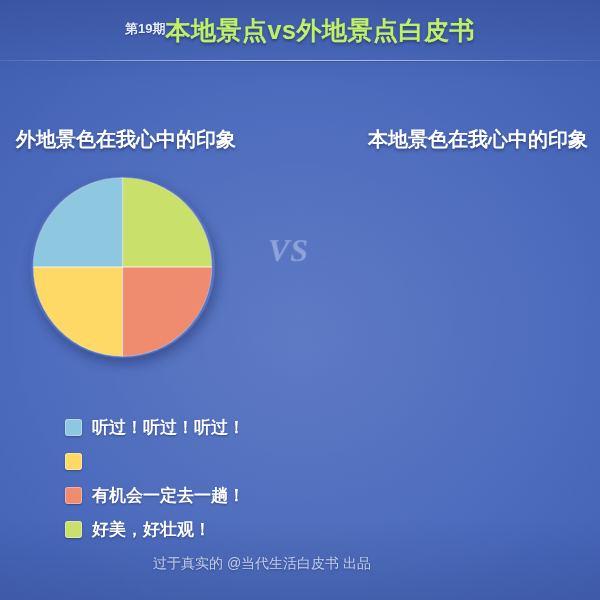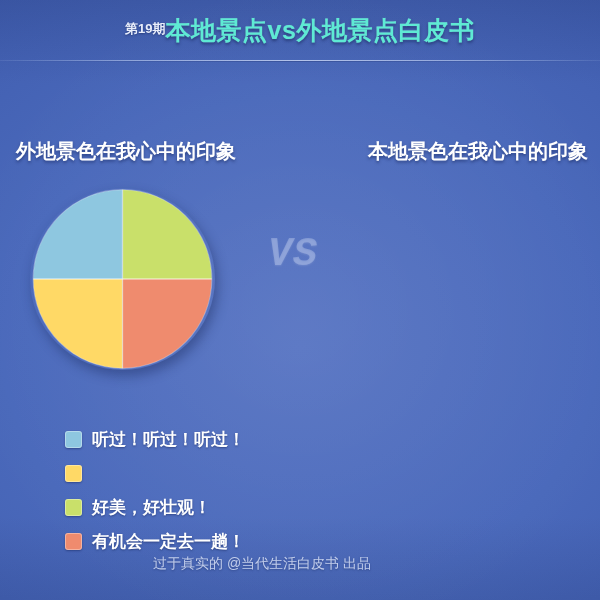--- a/index.html
+++ b/index.html
@@ -29,41 +29,41 @@
     position:absolute; left:0; top:0; width:600px; height:60px;
     display:flex; align-items:center; justify-content:center;
   }
   #issue-label {
     font-size:13px; font-weight:bold; color:#e9eefb;
     letter-spacing:0px;
     text-shadow: 0 1px 2px rgba(20,36,90,0.55);
     padding-bottom:2px;
   }
   #main-title {
-    font-size:25px; font-weight:bold; color:#5eead4;
+    font-size:25px; font-weight:bold; color:#bef264;
     letter-spacing:0.5px;
     text-shadow: 0 2px 3px rgba(18,32,84,0.55), 0 0 1px rgba(255,255,255,0.3);
     white-space:nowrap;
   }
   #header-divider {
     position:absolute; left:0; top:60px; width:600px; height:1px;
     background: linear-gradient(90deg,
       rgba(190,208,245,0.10) 0%,
       rgba(205,220,250,0.55) 22%,
       rgba(222,232,255,0.72) 50%,
       rgba(205,220,250,0.55) 78%,
       rgba(190,208,245,0.10) 100%);
   }
   #header-divider-shadow {
     position:absolute; left:0; top:61px; width:600px; height:1px;
     background: linear-gradient(90deg, rgba(30,48,110,0) 0%, rgba(30,48,110,0.35) 50%, rgba(30,48,110,0) 100%);
   }
 
   
-  .panel { position:absolute; top:76px; width:300px; height:416px; }
+  .panel { position:absolute; top:64px; width:300px; height:416px; }
   #panel-left  { left:0; }
   #panel-right { left:300px;text-decoration:underline; }
 
   .panel-title {
     position:absolute; top:62px; width:100%;
     font-size:20px; font-weight:bold; color:#ffffff;
     white-space:nowrap;
     text-shadow: 0 2px 3px rgba(18,32,84,0.5);
   }
   #title-left  { text-align:center; transform: translateX(-24px); }
@@ -98,22 +98,22 @@
     text-shadow: 0 1px 2px rgba(18,32,84,0.5);
   }
 
   
   #vs-mark {
     position:absolute; left:0; top:0; width:600px; height:600px;
     pointer-events:none;
   }
   #vs-text {
     position:absolute; left:268px; top:232px;
-    font-family: Liberation Mono, monospace;
-    font-size:40px; font-weight:bold; font-style:italic;
+    font-family: Liberation Serif, serif;
+    font-size:32px; font-weight:bold; font-style:italic;
     color: rgba(225,235,255,0.30);
     letter-spacing:1px;
     text-shadow: 0 1px 2px rgba(255,255,255,0.12);
   }
 
   
   #footer {
     position:absolute; left:0; top:555px; width:100%;
     font-size:14px; color:rgba(226,234,252,0.80);
     white-space:nowrap;
@@ -163,26 +163,26 @@
 
   <div class="legend" id="legend-left">
     <div class="legend-item">
       <span class="legend-swatch" style="background:#8ec7e0"></span>
       <span class="legend-label">听过！听过！听过！</span>
     </div>
     <div class="legend-item">
       <span class="legend-swatch" style="background:#ffd966"></span>
     </div>
     <div class="legend-item">
+      <span class="legend-swatch" style="background:#ef8b6e"></span>
+      <span class="legend-label">有机会一定去一趟！</span>
+    </div>
+    <div class="legend-item">
       <span class="legend-swatch" style="background:#c9e06a"></span>
       <span class="legend-label">好美，好壮观！</span>
-    </div>
-    <div class="legend-item">
-      <span class="legend-swatch" style="background:#ef8b6e"></span>
-      <span class="legend-label">有机会一定去一趟！</span>
     </div>
   </div>
 </div>
 
 <div class="panel" id="panel-right">
 
   <div class="panel-title" id="title-right">本地景色在我心中的印象</div>
 
 </div>
 

